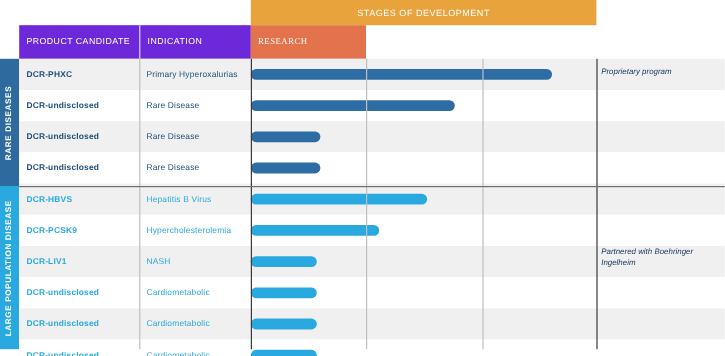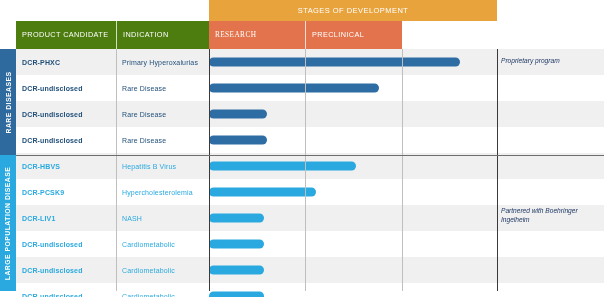--- a/index.html
+++ b/index.html
@@ -18,21 +18,21 @@
 
   
   .header-row{position:absolute;left:16px;top:21px;width:588px;height:28px;}
   .hcell{
     position:absolute;top:0;height:28px;
     display:flex;align-items:center;
     color:#ffffff;font-size:7.3px;letter-spacing:.4px;
     text-transform:uppercase;box-sizing:border-box;padding-left:6px;
     line-height:9.5px;
   }
-  .hgray{background:#4d7c0f;}
+  .hgray{background:#6d28d9;}
   .hcoral{background:#E3734C;}
   .hcell.sep{border-left:1px solid rgba(255,255,255,.75);}
 
   .h-product{left:0px;width:100px;}
   .h-indication{left:100px;width:93px;}
   .h-research{left:193px;width:96px;font-family:Liberation Serif, serif;}
   .h-preclinical{left:289px;width:97px;}
   .h-poc{left:386px;width:95px;}
   .h-partner{left:481px;width:107px;}
 
@@ -102,21 +102,20 @@
 <body>
 
 <div id="pipeline">
 
   <div class="stages-band">STAGES OF DEVELOPMENT</div>
 
   <div class="header-row">
     <div class="hcell hgray h-product">PRODUCT CANDIDATE</div>
     <div class="hcell hgray h-indication sep">INDICATION</div>
     <div class="hcell hcoral h-research">RESEARCH</div>
-    <div class="hcell hcoral h-preclinical sep">PRECLINICAL</div>
   </div>
 
   <div class="body-area">
 
     <div class="rail rail-rare">
       <span>RARE DISEASES</span>
     </div>
     <div class="rail rail-large">
       <span>LARGE POPULATION DISEASE</span>
     </div>

